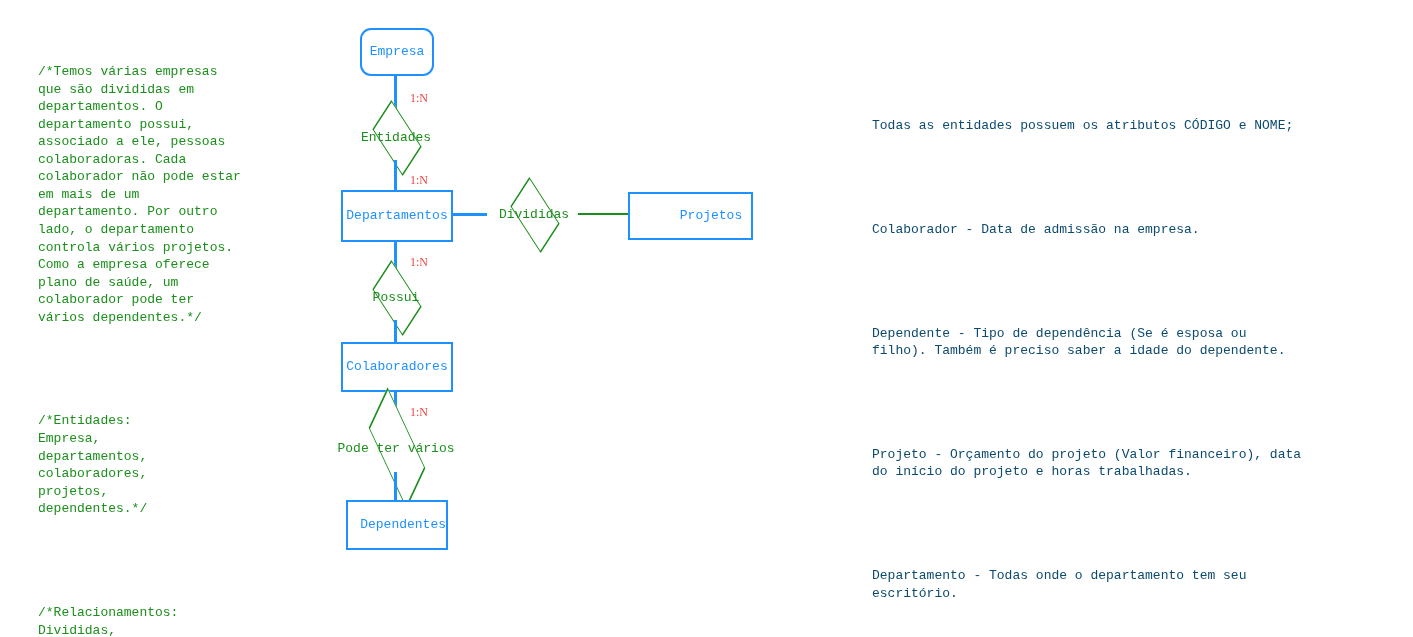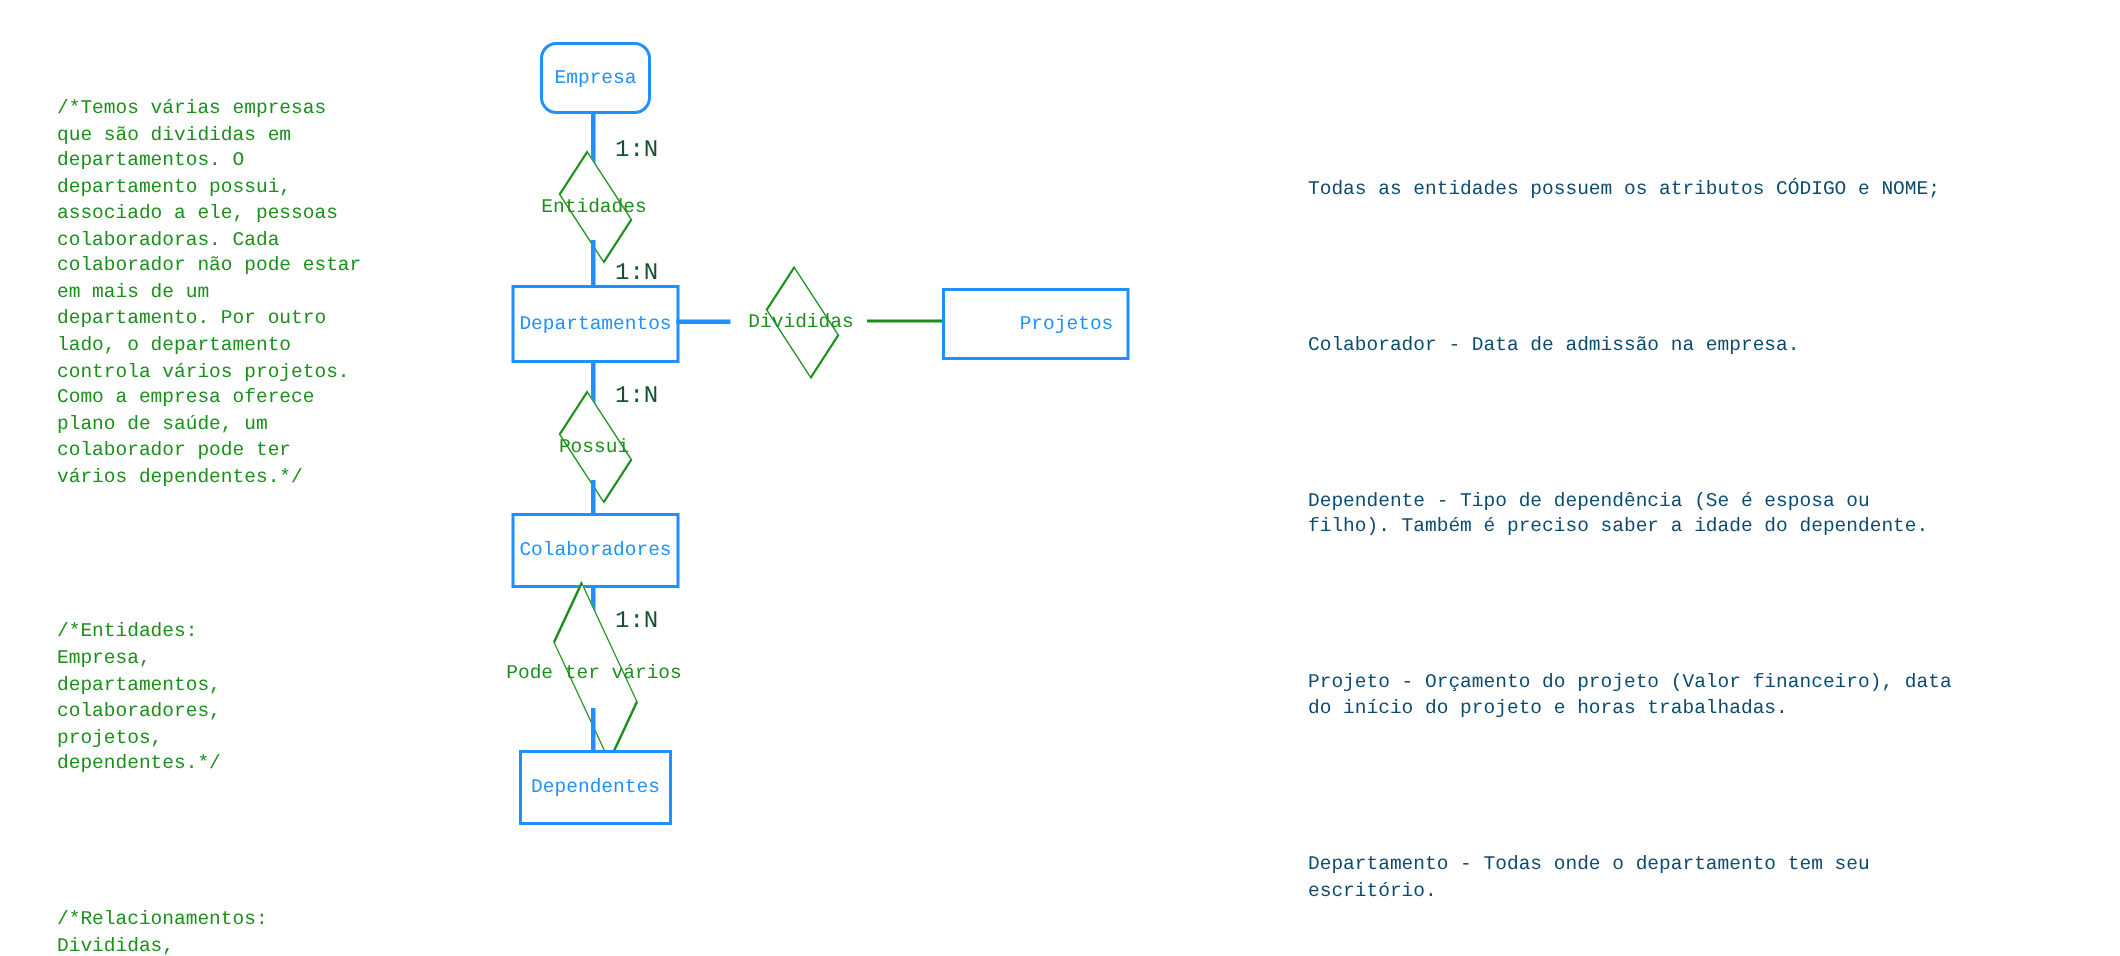--- a/index.html
+++ b/index.html
@@ -7,21 +7,21 @@
   .left-col{position:absolute;left:38px;top:28px;width:210px;color:#1b8f1b;white-space:pre-wrap;}
   .right-col{position:absolute;left:872px;top:82px;width:430px;color:#0c4a6e;white-space:pre-wrap;}
   .diagram{position:absolute;left:300px;top:10px;width:480px;height:620px;}
   .entity{position:absolute;border:2px solid #1e90ff;color:#1e90ff;background:#fff;display:flex;align-items:center;justify-content:center;font-family:"Consolas","Courier New",monospace;font-size:13px;}
   .diamond-wrap{position:absolute;}
   .diamond{position:absolute;border:1px solid #1b8f1b;background:#fff;transform:rotate(45deg);}
   .diamond-label{position:absolute;color:#1b8f1b;width:100%;text-align:center;font-family:"Consolas","Courier New",monospace;font-size:13px;}
   .vline{position:absolute;width:3px;background:#1e90ff;}
   .hline-blue{position:absolute;height:3px;background:#1e90ff;}
   .hline-green{position:absolute;height:2px;background:#1b8f1b;}
-  .card{position:absolute;color:#14532d;font-family:Liberation Mono, monospace;font-size:16px;}
+  .card{position:absolute;color:#ef4444;font-family:Liberation Serif, serif;font-size:12px;}
 </style>
 </head>
 <body>
 
 <div class="page">
 
   <div class="left-col">
     <div>/*Temos várias empresas que são divididas em departamentos. O departamento possui, associado a ele, pessoas colaboradoras. Cada colaborador não pode estar em mais de um departamento. Por outro lado, o departamento controla vários projetos. Como a empresa oferece plano de saúde, um colaborador pode ter vários dependentes.*/</div>
     <div style="height:16px"></div>
     <div>/*Entidades:
@@ -99,18 +99,18 @@
     <div class="vline" style="left:94px;top:380px;height:34px;"></div>
     <div class="card" style="left:110px;top:394px;">1:N</div>
 
     <div class="diamond-wrap" style="left:14px;top:414px;width:164px;height:50px;">
       <div class="diamond" style="left:62px;top:3px;width:40px;height:40px;transform:rotate(45deg) skew(20deg,20deg) scaleX(2.0);"></div>
       <div class="diamond-label" style="top:16px;">Pode ter vários</div>
     </div>
 
     <div class="vline" style="left:94px;top:462px;height:28px;"></div>
 
-    <div class="entity" style="left:46px;top:490px;width:98px;height:46px;">
+    <div class="entity" style="left:46px;top:490px;width:98px;height:46px;justify-content:flex-end;">
         <span>Dependentes</span>
       </div>
 
   </div>
 </div>
 
 </body></html>

